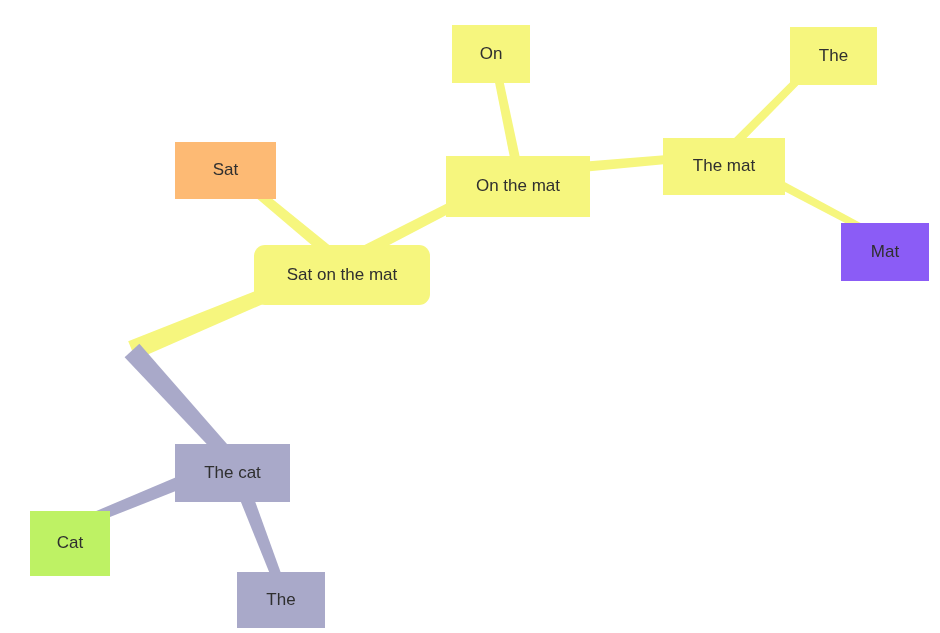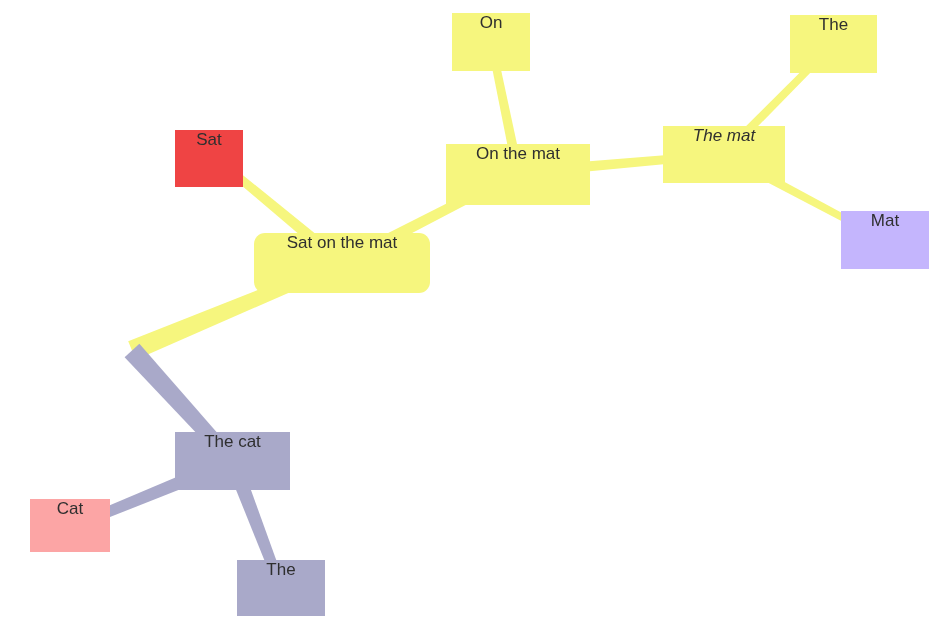--- a/index.html
+++ b/index.html
@@ -26,23 +26,25 @@
   .node-layer {
     position: absolute;
     left: 0;
     top: 0;
     width: 940px;
     height: 633px;
   }
   .mm-node {
     position: absolute;
     display: flex;
+    align-items: center;
     justify-content: center;
     box-sizing: border-box;
     cursor: default;
+    margin-top: 12px;
   }
   .mm-node .label {
     font-size: 17px;
     line-height: 1.2;
     color: #2f2f2f;
     white-space: nowrap;
     text-align: center;
   }
 </style>
 </head>
@@ -58,41 +60,41 @@
       <polygon points="518.5,178.0 517.5,167.0 723.7,150.5 724.3,158.5" fill="#f6f67e"></polygon>
       <polygon points="727.2,157.7 720.8,151.3 831.0,41.5 836.0,46.5" fill="#f6f67e"></polygon>
       <polygon points="721.9,158.5 726.1,150.5 886.6,236.9 883.4,243.1" fill="#f6f67e"></polygon>
       <polygon points="229.8,454.5 235.2,467.5 71.9,532.1 68.1,522.9" fill="#a9a9c9"></polygon>
       <polygon points="225.5,463.7 239.5,458.3 285.7,586.2 276.3,589.8" fill="#a9a9c9"></polygon>
     </svg>
   <div id="node-layer" class="node-layer">
       <div class="mm-node" style="left: 254px; top: 233px; width: 176px; height: 60px; background: rgb(246, 246, 126); border-radius: 11px;">
         <span class="label">Sat on the mat</span>
       </div>
-      <div class="mm-node" style="left: 175px; top: 130px; width: 68px; height: 57px; background: #ef4444;">
+      <div class="mm-node" style="left: 175px; top: 130px; width: 101px; height: 57px; background: #fdba74;">
         <span class="label">Sat</span>
       </div>
       <div class="mm-node" style="left: 446px; top: 144px; width: 144px; height: 61px; background: rgb(246, 246, 126);">
         <span class="label">On the mat</span>
       </div>
       <div class="mm-node" style="left: 452px; top: 13px; width: 78px; height: 58px; background: rgb(246, 246, 126);">
         <span class="label">On</span>
       </div>
-      <div class="mm-node" style="left: 663px; top: 126px; width: 122px; height: 57px; background: rgb(246, 246, 126); font-style: italic;">
+      <div class="mm-node" style="left: 663px; top: 126px; width: 122px; height: 57px; background: rgb(246, 246, 126);">
         <span class="label">The mat</span>
       </div>
       <div class="mm-node" style="left: 790px; top: 15px; width: 87px; height: 58px; background: rgb(246, 246, 126);">
         <span class="label">The</span>
       </div>
-      <div class="mm-node" style="left: 841px; top: 211px; width: 88px; height: 58px; background: #c4b5fd;">
+      <div class="mm-node" style="left: 841px; top: 211px; width: 88px; height: 58px; background: #8b5cf6;">
         <span class="label">Mat</span>
       </div>
       <div class="mm-node" style="left: 175px; top: 432px; width: 115px; height: 58px; background: rgb(169, 169, 201);">
         <span class="label">The cat</span>
       </div>
-      <div class="mm-node" style="left: 30px; top: 499px; width: 80px; height: 53px; background: #fca5a5;">
+      <div class="mm-node" style="left: 30px; top: 499px; width: 80px; height: 65px; background: #bef264;">
         <span class="label">Cat</span>
       </div>
       <div class="mm-node" style="left: 237px; top: 560px; width: 88px; height: 56px; background: rgb(169, 169, 201);">
         <span class="label">The</span>
       </div>
     </div>
 </div>
 
 </body></html>

